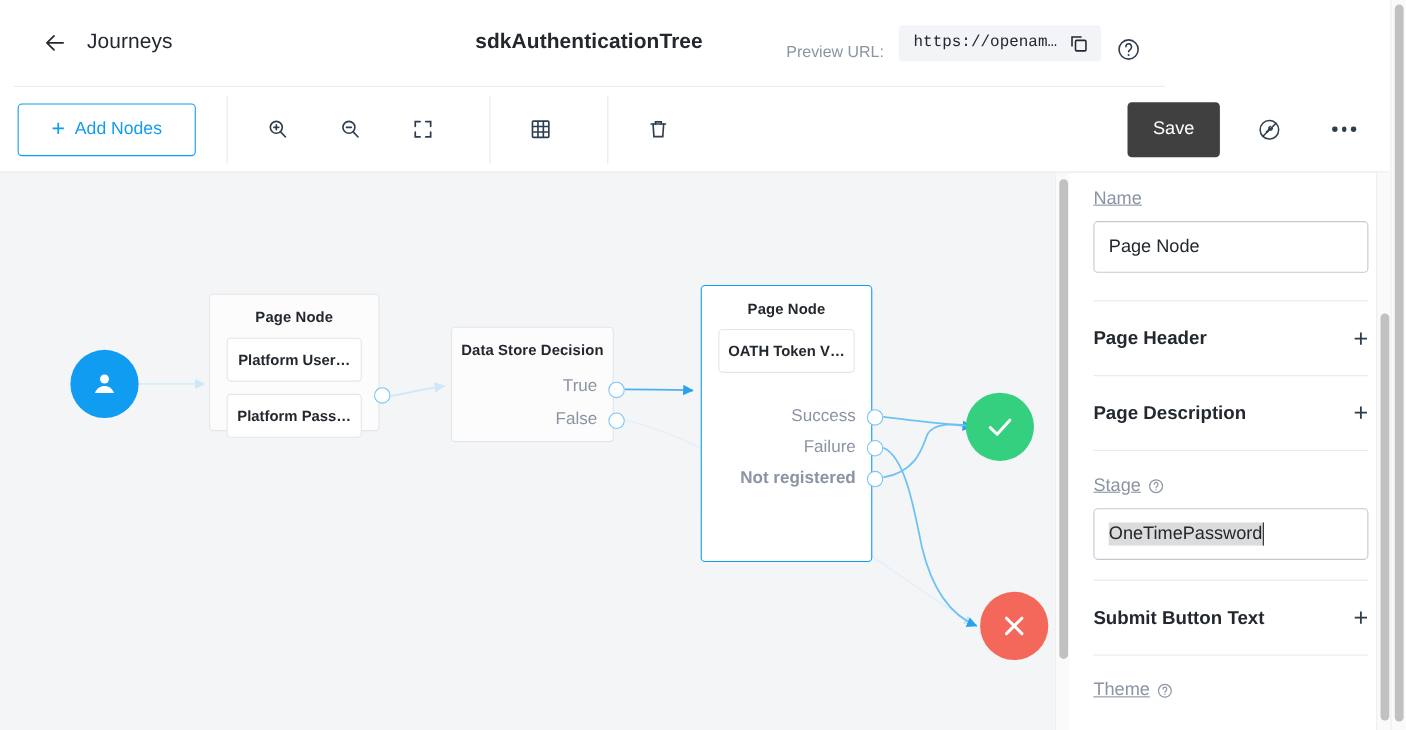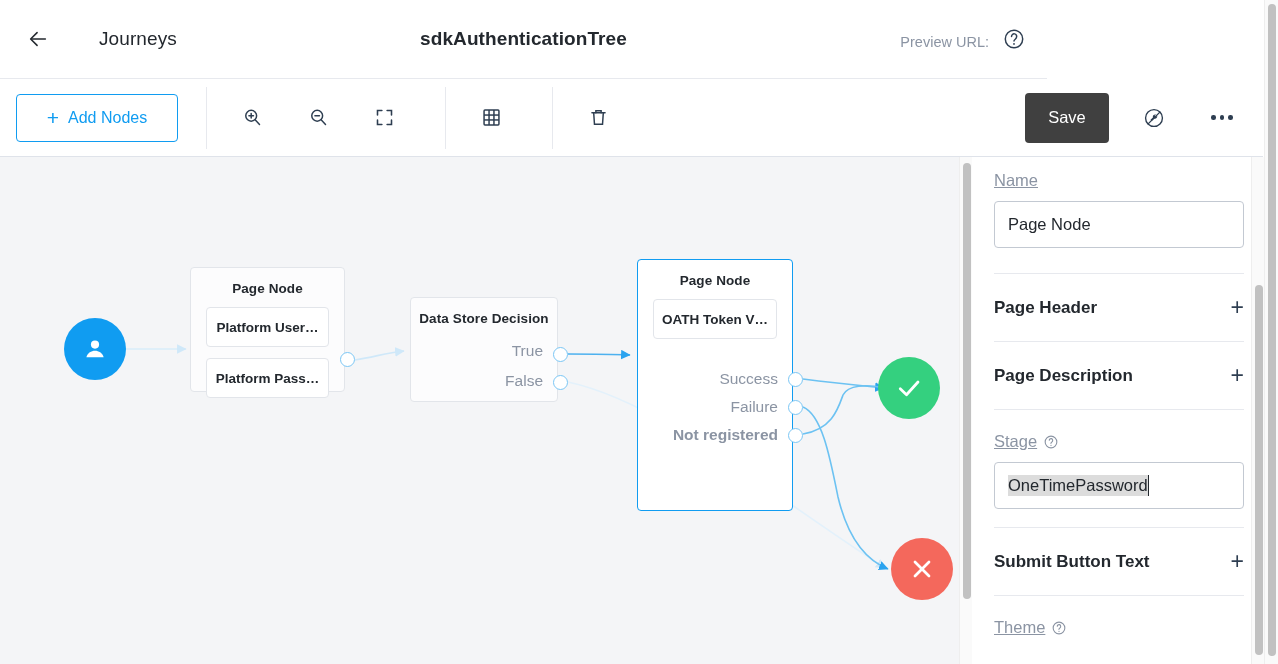--- a/index.html
+++ b/index.html
@@ -7,23 +7,23 @@
     margin: 0; padding: 0;
     width: 1278px; height: 664px;
     overflow: hidden;
     font-family: "Liberation Sans", sans-serif;
     background: #ffffff;
   }
   .app { position: relative; width: 1278px; height: 664px; overflow: hidden; }
 
   
   .header {
-    position: absolute; top: 0; left: 0; width: 1047px; height: 79px;
+    position: absolute; top: 0; left: 12px; width: 1047px; height: 79px;
     background: #ffffff; border-bottom: 1px solid #e7e9ee;
-    display: flex; align-items: center; gap: 32px;
+    display: flex; align-items: center;
   }
   .back-btn {
     width: 40px; height: 40px; margin-left: 18px;
     display: flex; align-items: center; justify-content: center;
     cursor: pointer; color: #23282e;
   }
   .back-btn svg { width: 22px; height: 22px; }
   .breadcrumb {
     font-size: 19px; color: #23282e; margin-left: 9px; letter-spacing: .1px;
   }
@@ -189,20 +189,27 @@
     <div class="back-btn">
       <svg viewBox="0 0 24 24" fill="none" stroke="currentColor" stroke-width="1.7" stroke-linecap="round" stroke-linejoin="round">
         <line x1="20" y1="12" x2="5" y2="12"></line>
           <polyline points="11 19 4 12 11 5"></polyline>
       </svg>
     </div>
     <div class="breadcrumb">Journeys</div>
     <div class="tree-title">sdkAuthenticationTree</div>
     <div class="header-right">
       <div class="preview-label">Preview URL:</div>
+      <div class="url-chip">
+        <span class="url-text">https://openam…</span>
+        <svg class="copy-ico" viewBox="0 0 24 24" fill="none" stroke="currentColor" stroke-width="1.8">
+          <rect x="8.5" y="8.5" width="12" height="12" rx="1.4"></rect>
+          <path d="M4.5 15.5V4.5h11"></path>
+        </svg>
+      </div>
       <svg class="help-ico" viewBox="0 0 24 24" fill="none" stroke="currentColor" stroke-width="1.6">
         <circle cx="12" cy="12" r="9.5"></circle>
         <path d="M9.3 9.2a2.8 2.8 0 115.4 1c0 1.9-2.7 2.2-2.7 4" stroke-linecap="round"></path>
         <circle cx="12" cy="17.4" r="1" fill="currentColor" stroke="none"></circle>
       </svg>
     </div>
   </div>
 
   <div class="toolbar">
     <div class="add-nodes">

